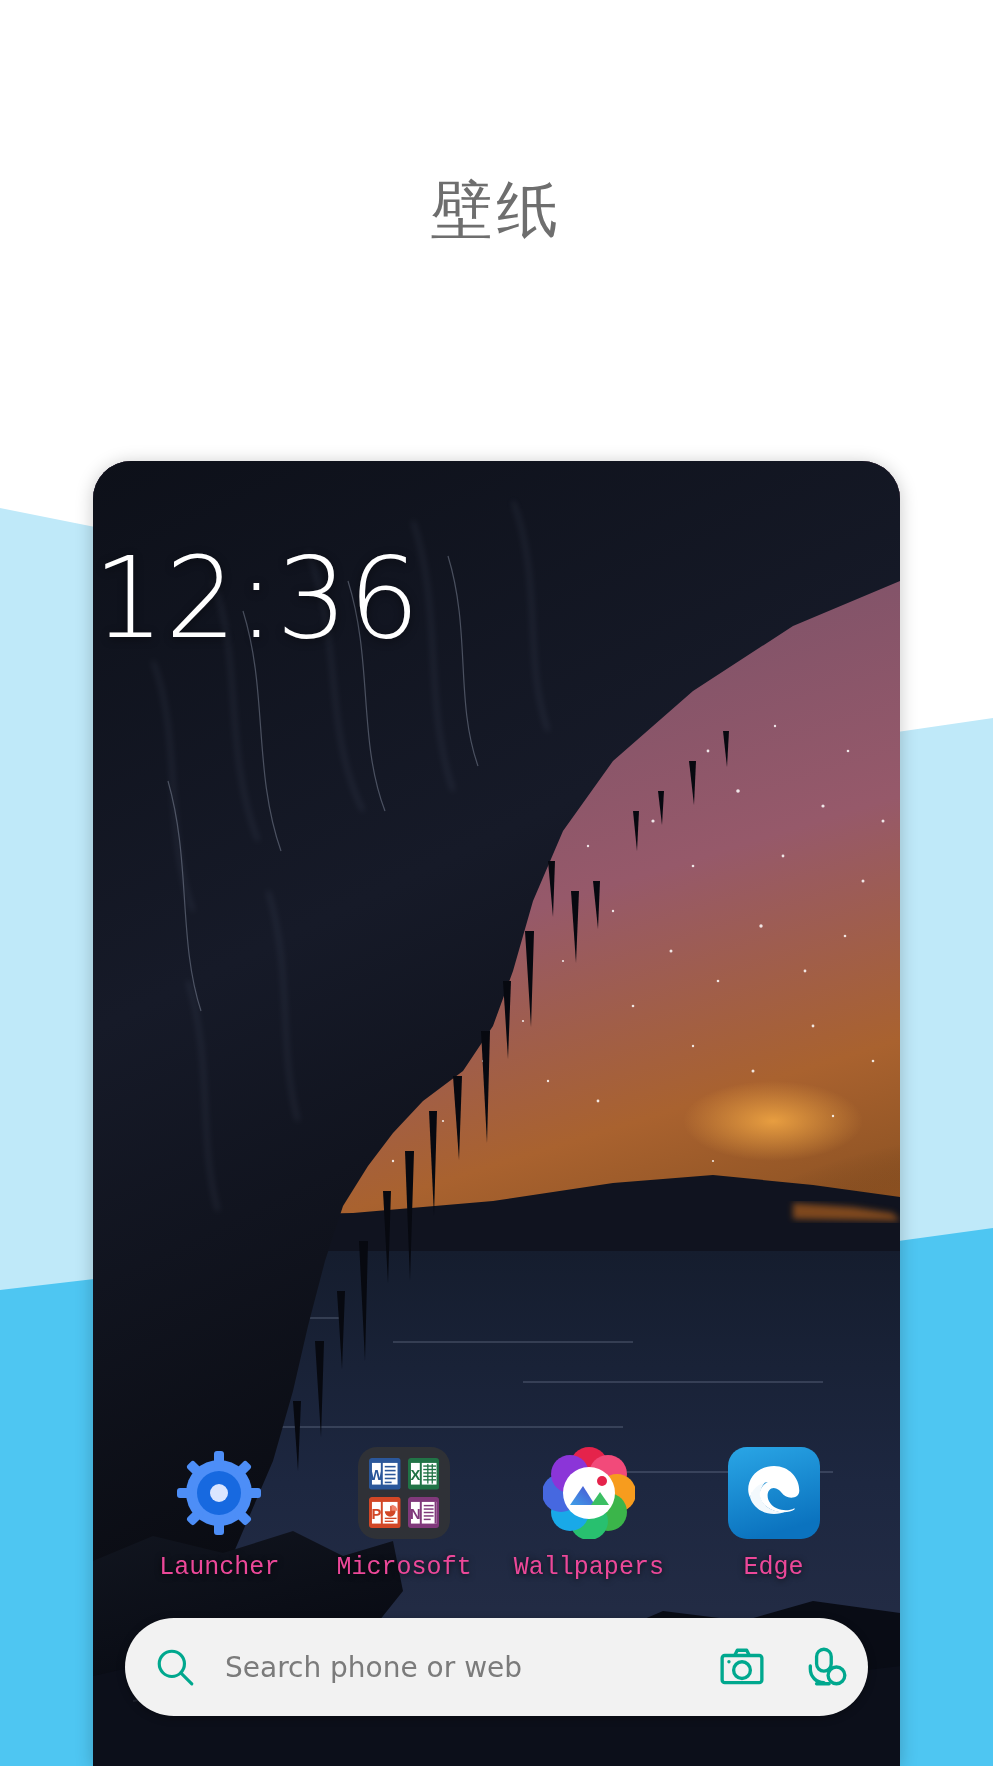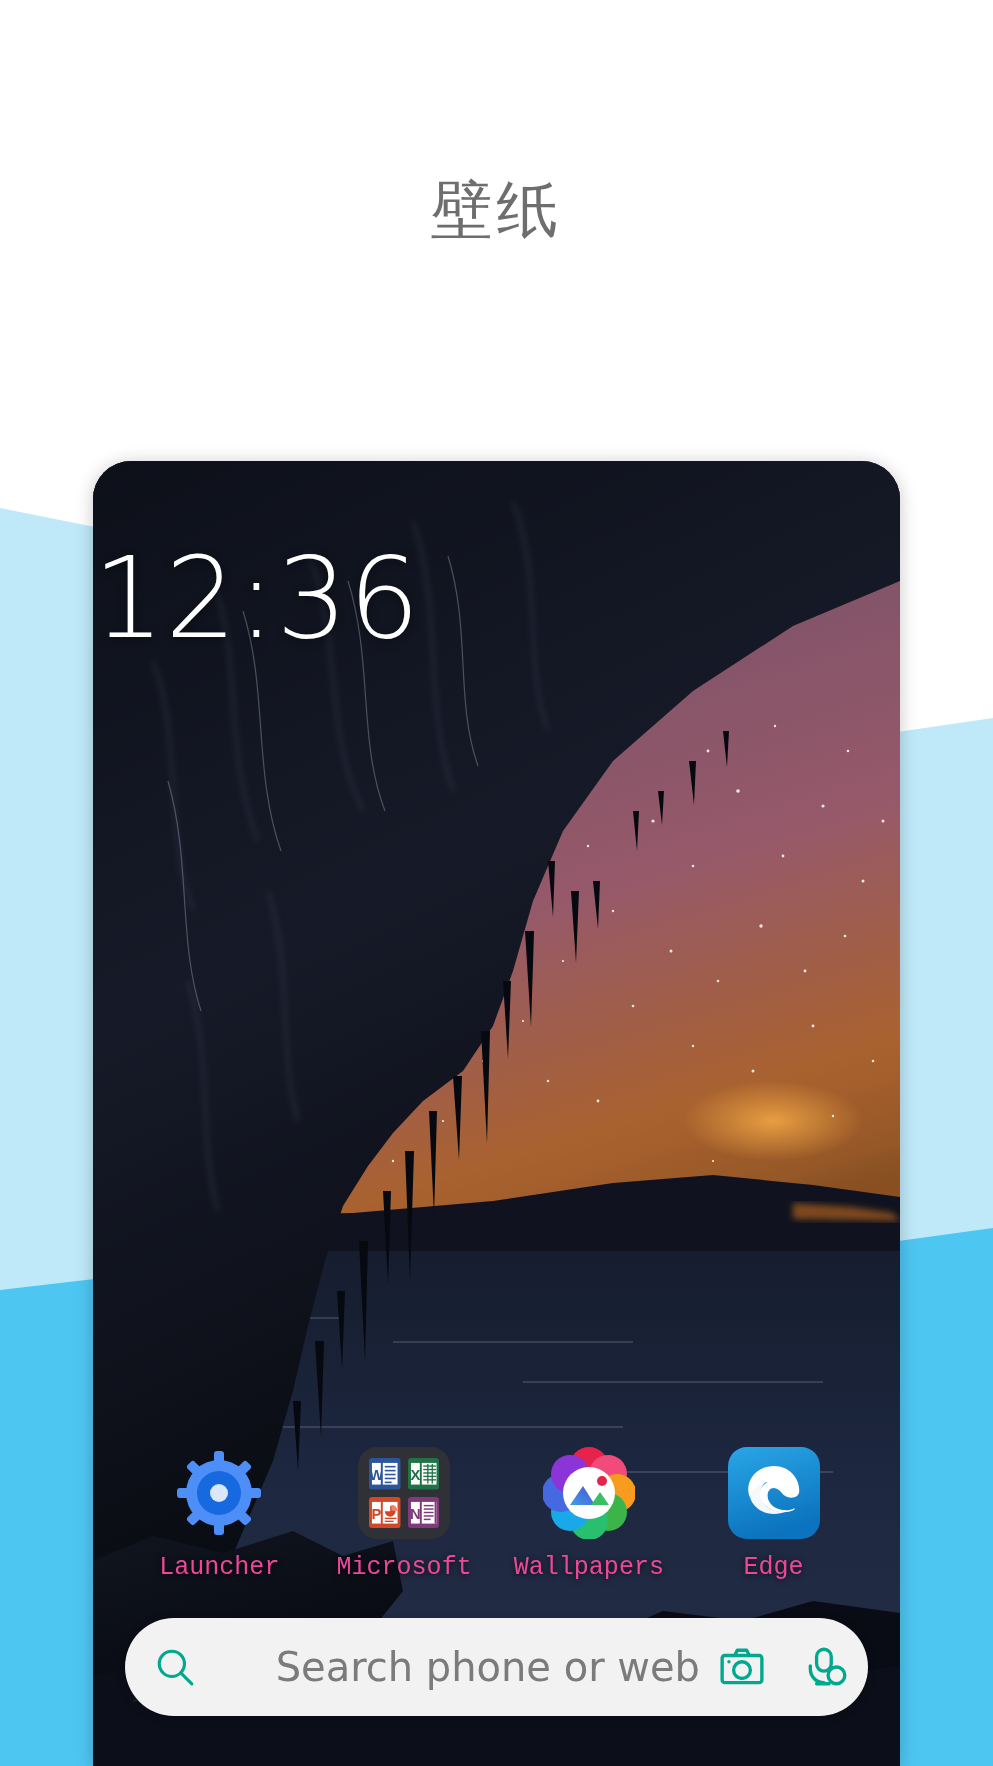--- a/index.html
+++ b/index.html
@@ -142,25 +142,24 @@
     background: #f2f2f2;
     border-radius: 49px;
     display: flex;
     align-items: center;
     z-index: 5;
     box-shadow: 0 2px 9px rgba(0,0,0,0.3);
   }
   .search-icon-box { width: 100px; display:flex; align-items:center; justify-content:center; flex: none; }
   .search-placeholder {
     flex: 1;
-    font-size: 40px;
+    font-size: 28px;
     color: #7b7b7b;
     font-family: "DejaVu Sans", "Liberation Sans", sans-serif;
     letter-spacing: 0px;
-    text-align: right;
   }
   .search-act { width: 84px; display:flex; align-items:center; justify-content:center; flex:none; }
 </style>
 </head>
 <body>
 
 <svg id="bg-decor" viewBox="0 0 993 1766" preserveAspectRatio="none">
   <rect x="0" y="0" width="993" height="1766" fill="#ffffff"></rect>
 
   <polygon points="0,508 240,556 240,1766 0,1766" fill="#bfe9f9"></polygon>

